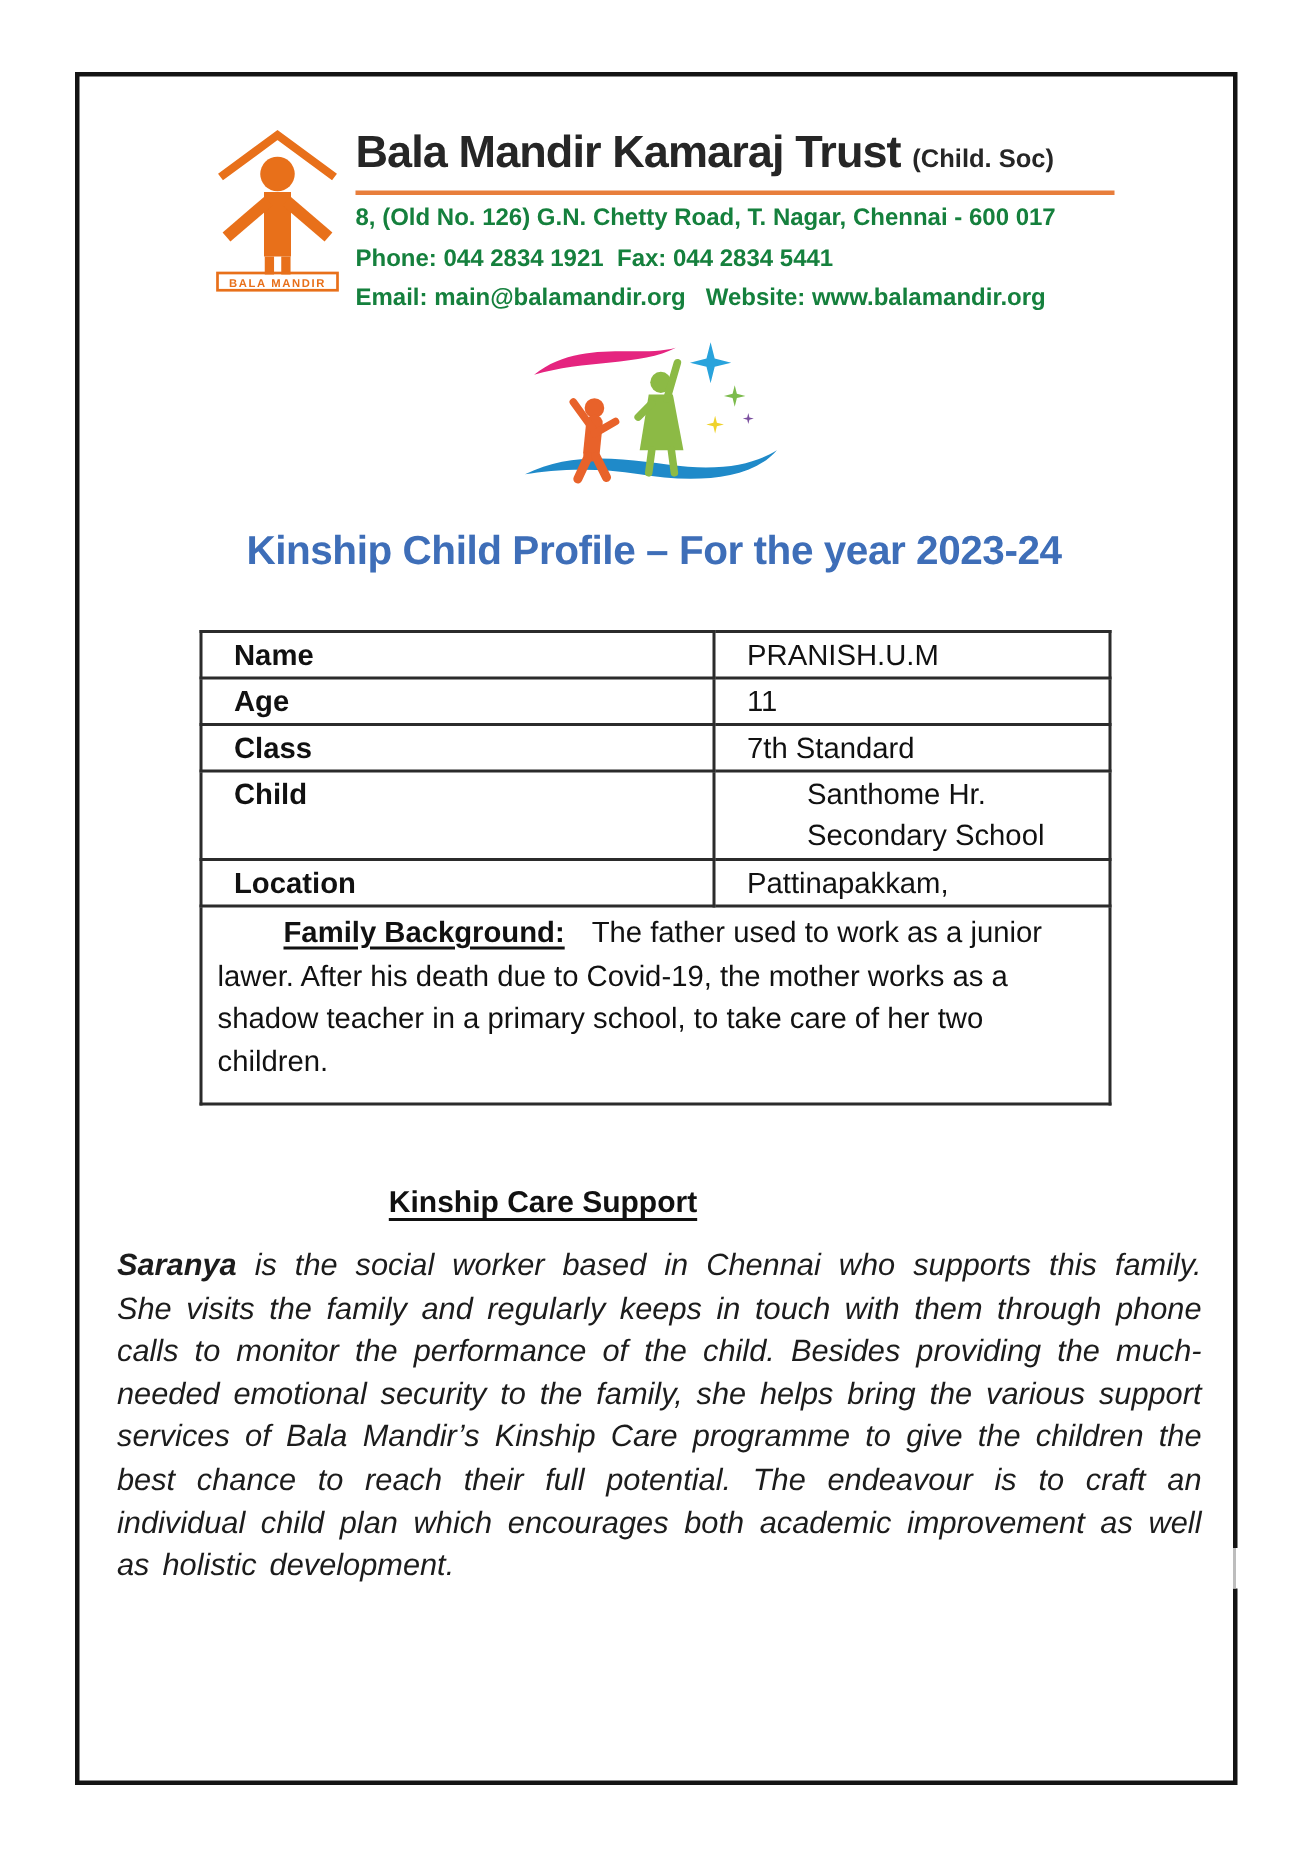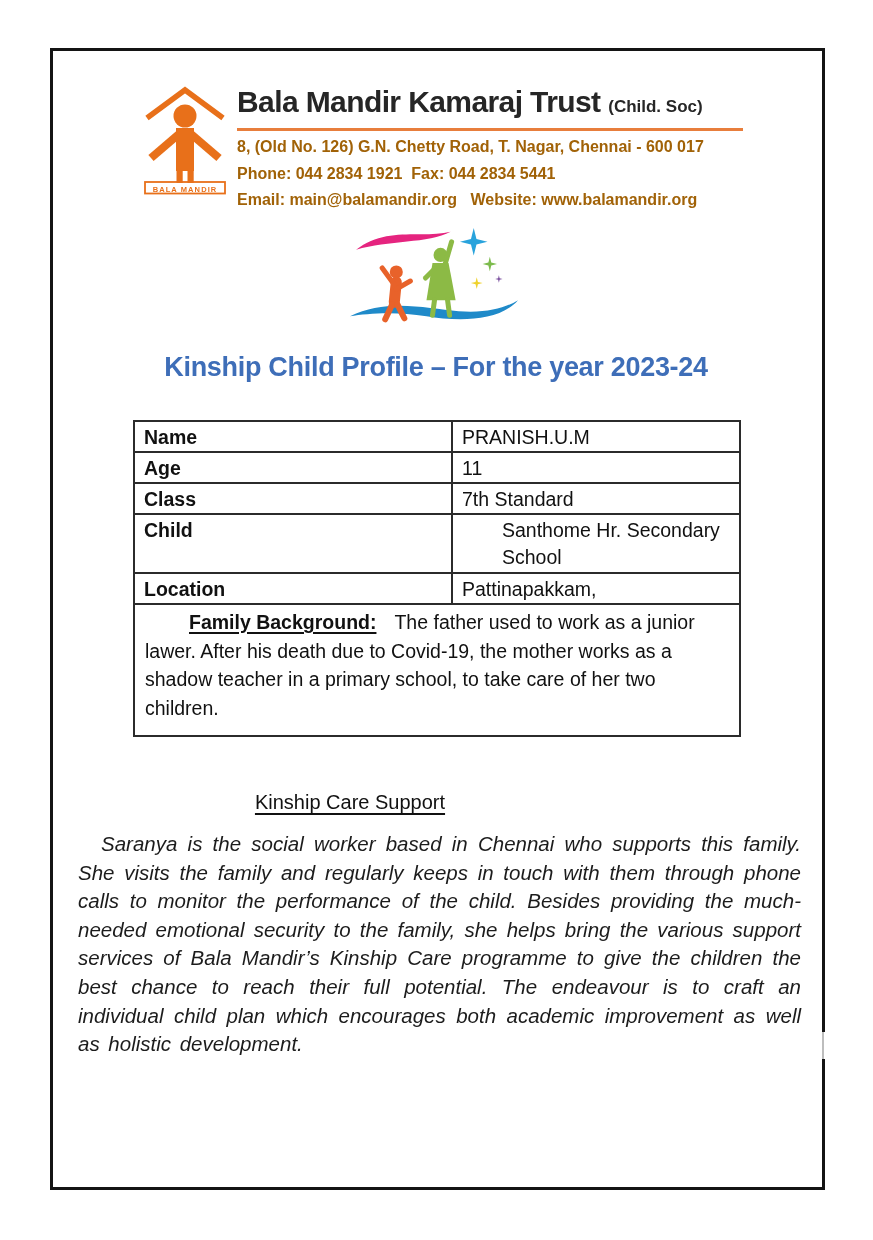--- a/index.html
+++ b/index.html
@@ -18,53 +18,53 @@
   .border-gap{left:819px;top:1032px;width:9px;height:27px;background:#ffffff;}
   .border-gap-line{left:822px;top:1032px;width:2px;height:27px;background:#bdbdbd;}
 
   
   .logo-svg{left:139px;top:81px;}
   .logo-caption-text{fill:#E8701A;font-family:"Liberation Sans",sans-serif;font-weight:bold;font-size:7.5px;letter-spacing:1.1px;}
   .org-block{left:237px;top:84px;width:506px;}
   .org-name{font-size:30px;font-weight:bold;color:#262626;letter-spacing:-0.6px;white-space:nowrap;line-height:36px;}
   .org-suffix{font-size:17px;font-weight:bold;color:#262626;letter-spacing:0;}
   .org-rule{height:3px;background:#E87E3C;margin-top:3px;width:506px;}
-  .org-addr{margin-top:6px;font-size:16px;font-weight:bold;color:#a16207;line-height:20.5px;white-space:nowrap;}
+  .org-addr{margin-top:6px;font-size:16px;font-weight:bold;color:#15803d;line-height:20.5px;white-space:nowrap;}
 
   
   .children-svg{left:346px;top:211px;}
 
   
   .doc-title{left:50px;top:352px;width:772px;text-align:center;
     font-size:27px;font-weight:bold;color:#3E6EB8;letter-spacing:-0.3px;}
 
   
   .profile-table{left:133px;top:420px;width:608px;border-collapse:collapse;table-layout:fixed;}
   .profile-table td{
     border:2px solid #2b2b2b;font-size:19.5px;line-height:26px;
-    padding:1px 9px;vertical-align:middle;color:#111;
+    padding:1px 21px;vertical-align:middle;color:#111;
   }
   .profile-table td.lbl{font-weight:bold;width:298px;}
   .profile-table tr.r-std td{height:27px;}
   .profile-table tr.r-tall td{height:54px;vertical-align:top;padding-top:2px;}
   .school-wrap{display:inline-block;max-width:238px;line-height:27px;margin-left:40px;}
   .profile-table td.fb{height:124px;vertical-align:top;padding:3px 10px;line-height:28.5px;}
   .fb-label{font-weight:bold;text-decoration:underline;text-decoration-thickness:2px;text-underline-offset:3px;margin-left:44px;}
   .fb-gap{display:inline-block;width:18px;}
 
   
-  .support-heading{left:38px;top:791px;width:624px;text-align:center;
-    font-size:20px;font-weight:normal;color:#111;}
+  .support-heading{left:50px;top:791px;width:624px;text-align:center;
+    font-size:20px;font-weight:bold;color:#111;}
   .support-heading span{text-decoration:underline;text-decoration-thickness:2px;text-underline-offset:4px;}
   .support-paragraph{
     left:78px;top:830px;width:723px;margin:0;
     font-size:20.5px;font-style:italic;line-height:28.6px;color:#1c1c1c;
     text-align:justify;word-spacing:3px;
   }
-  .support-paragraph b{font-weight:normal;margin-left:23px;}
+  .support-paragraph b{font-weight:bold;}
 </style>
 </head>
 <body>
 
 <div class="abs page-frame"></div>
 
 <svg class="abs logo-svg" width="92" height="114" viewBox="0 0 92 114">
   <path d="M8,37 L46,9 L84,37" fill="none" stroke-width="5.5" stroke="#E8701A"></path>
   <circle cx="46" cy="35" r="11.5" fill="#E8701A"></circle>
   <rect x="37" y="47" width="18" height="43" fill="#E8701A"></rect>

